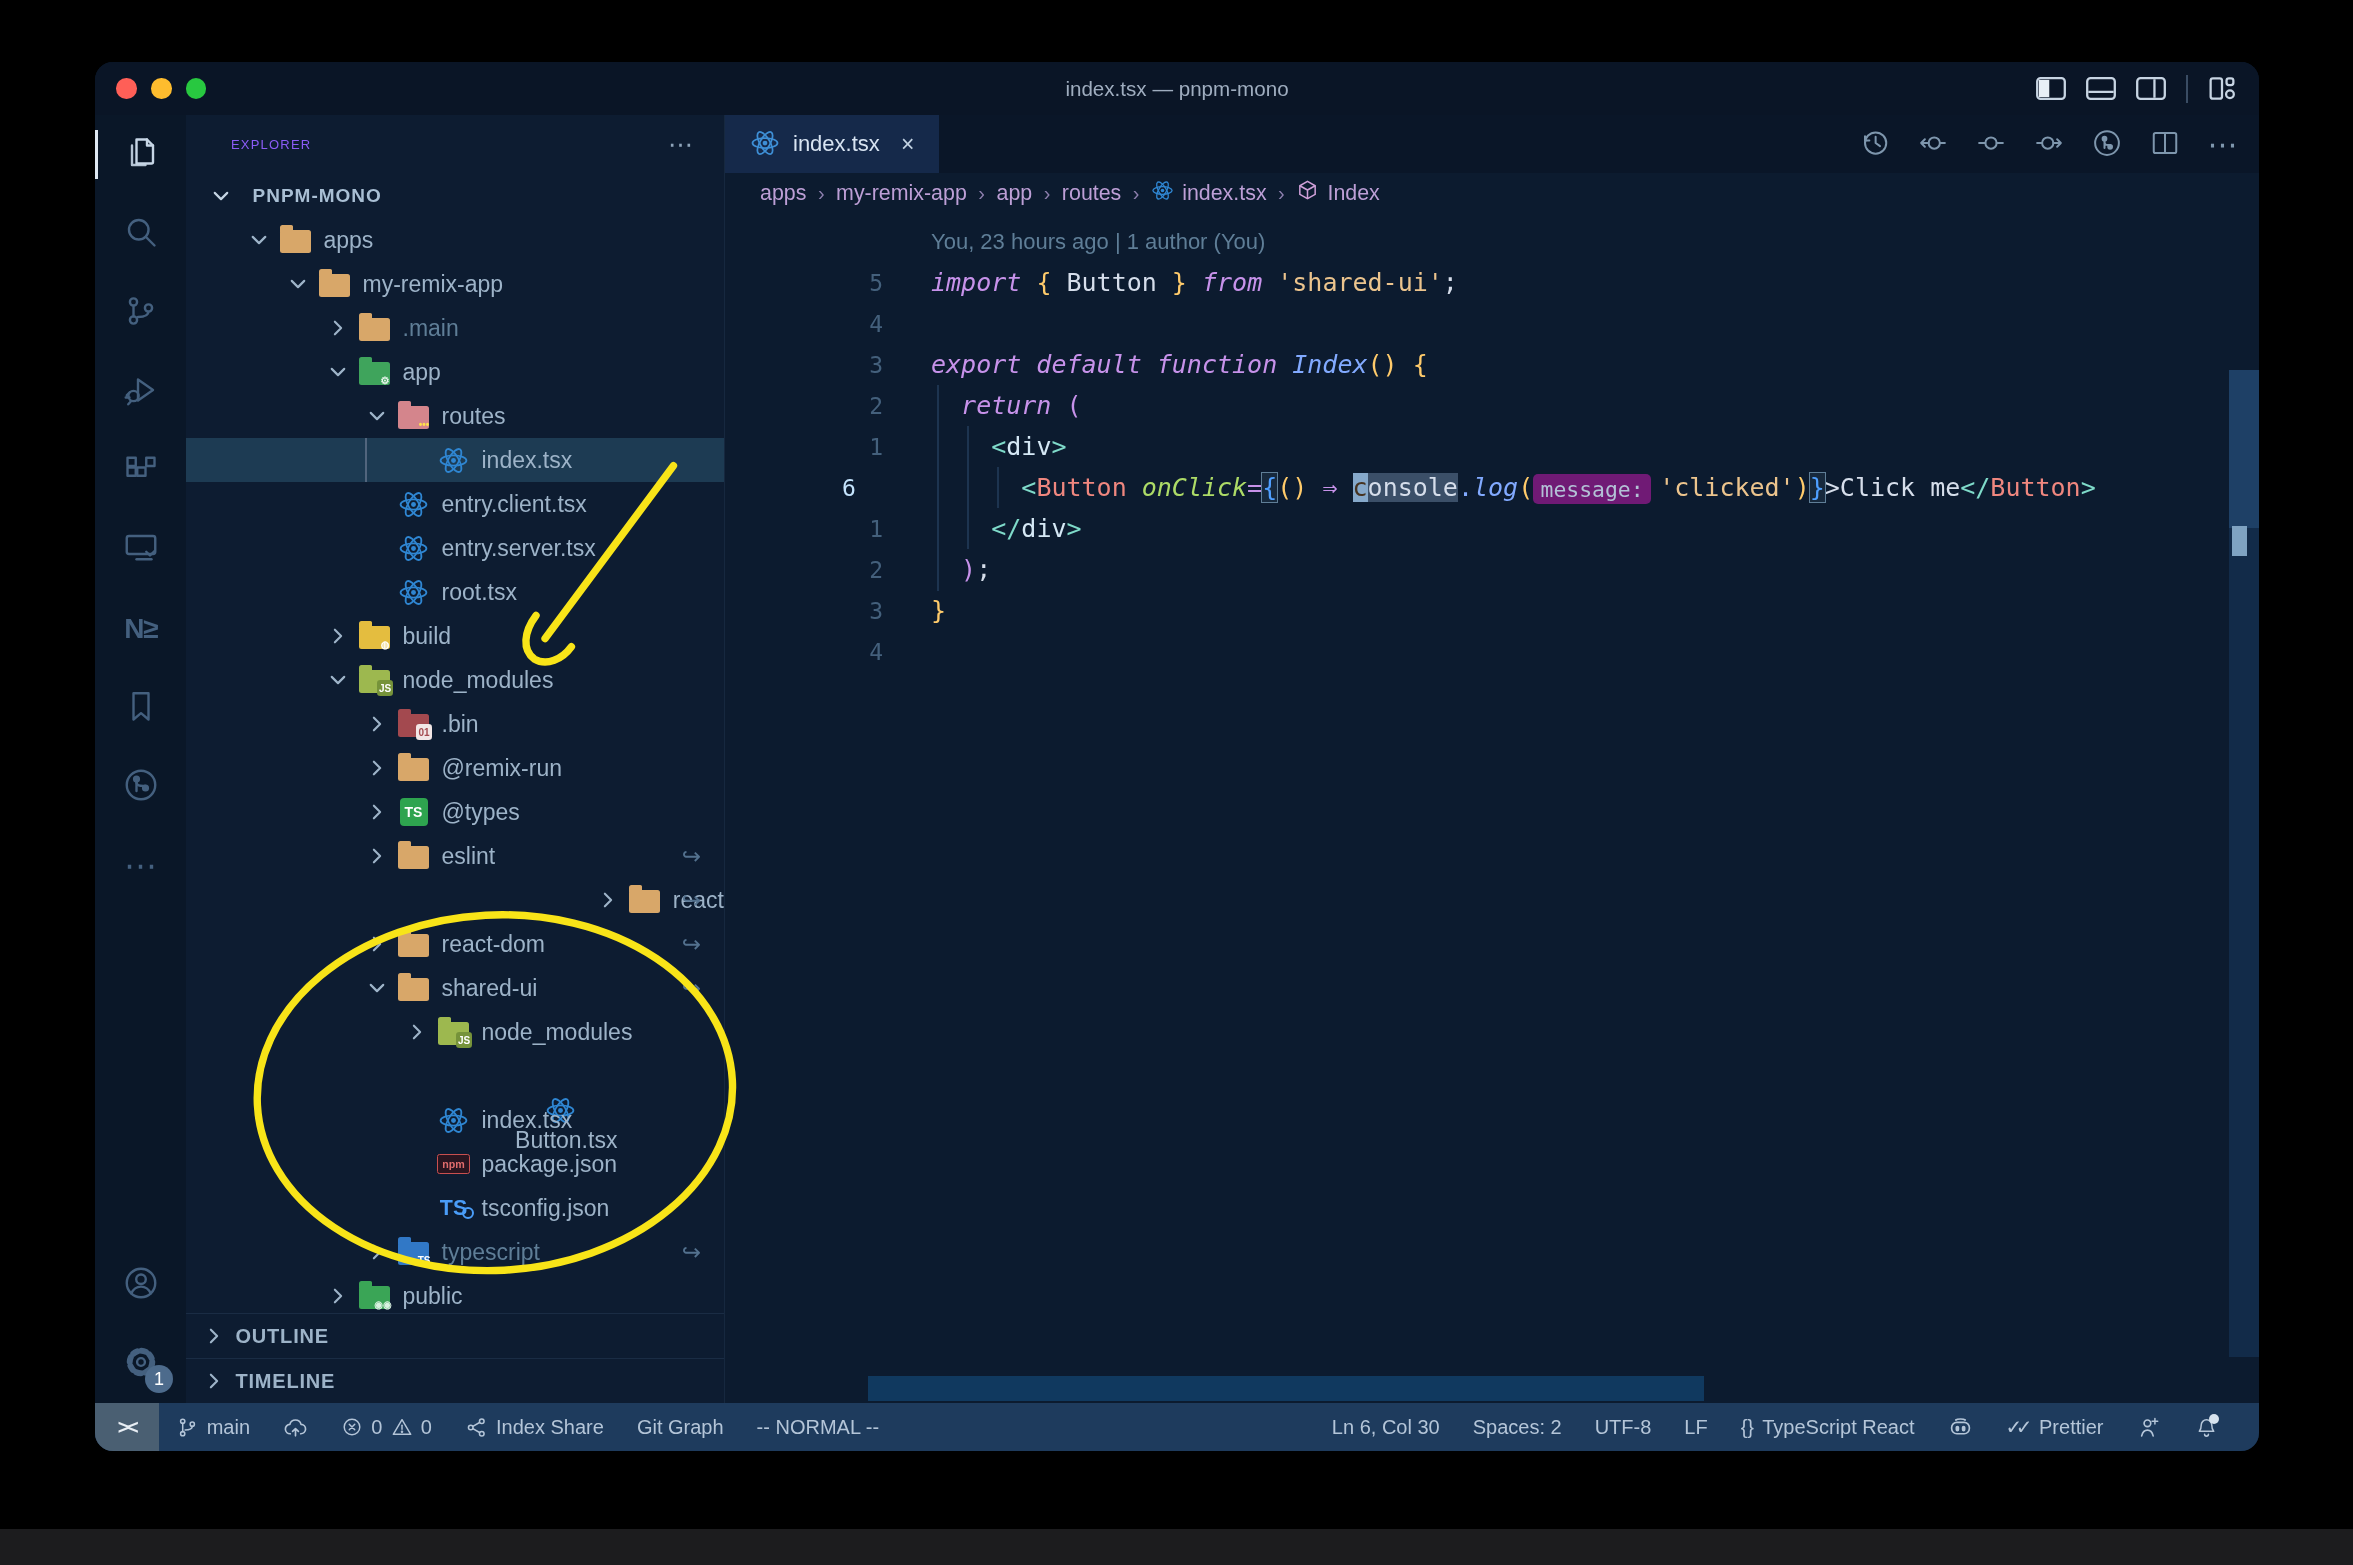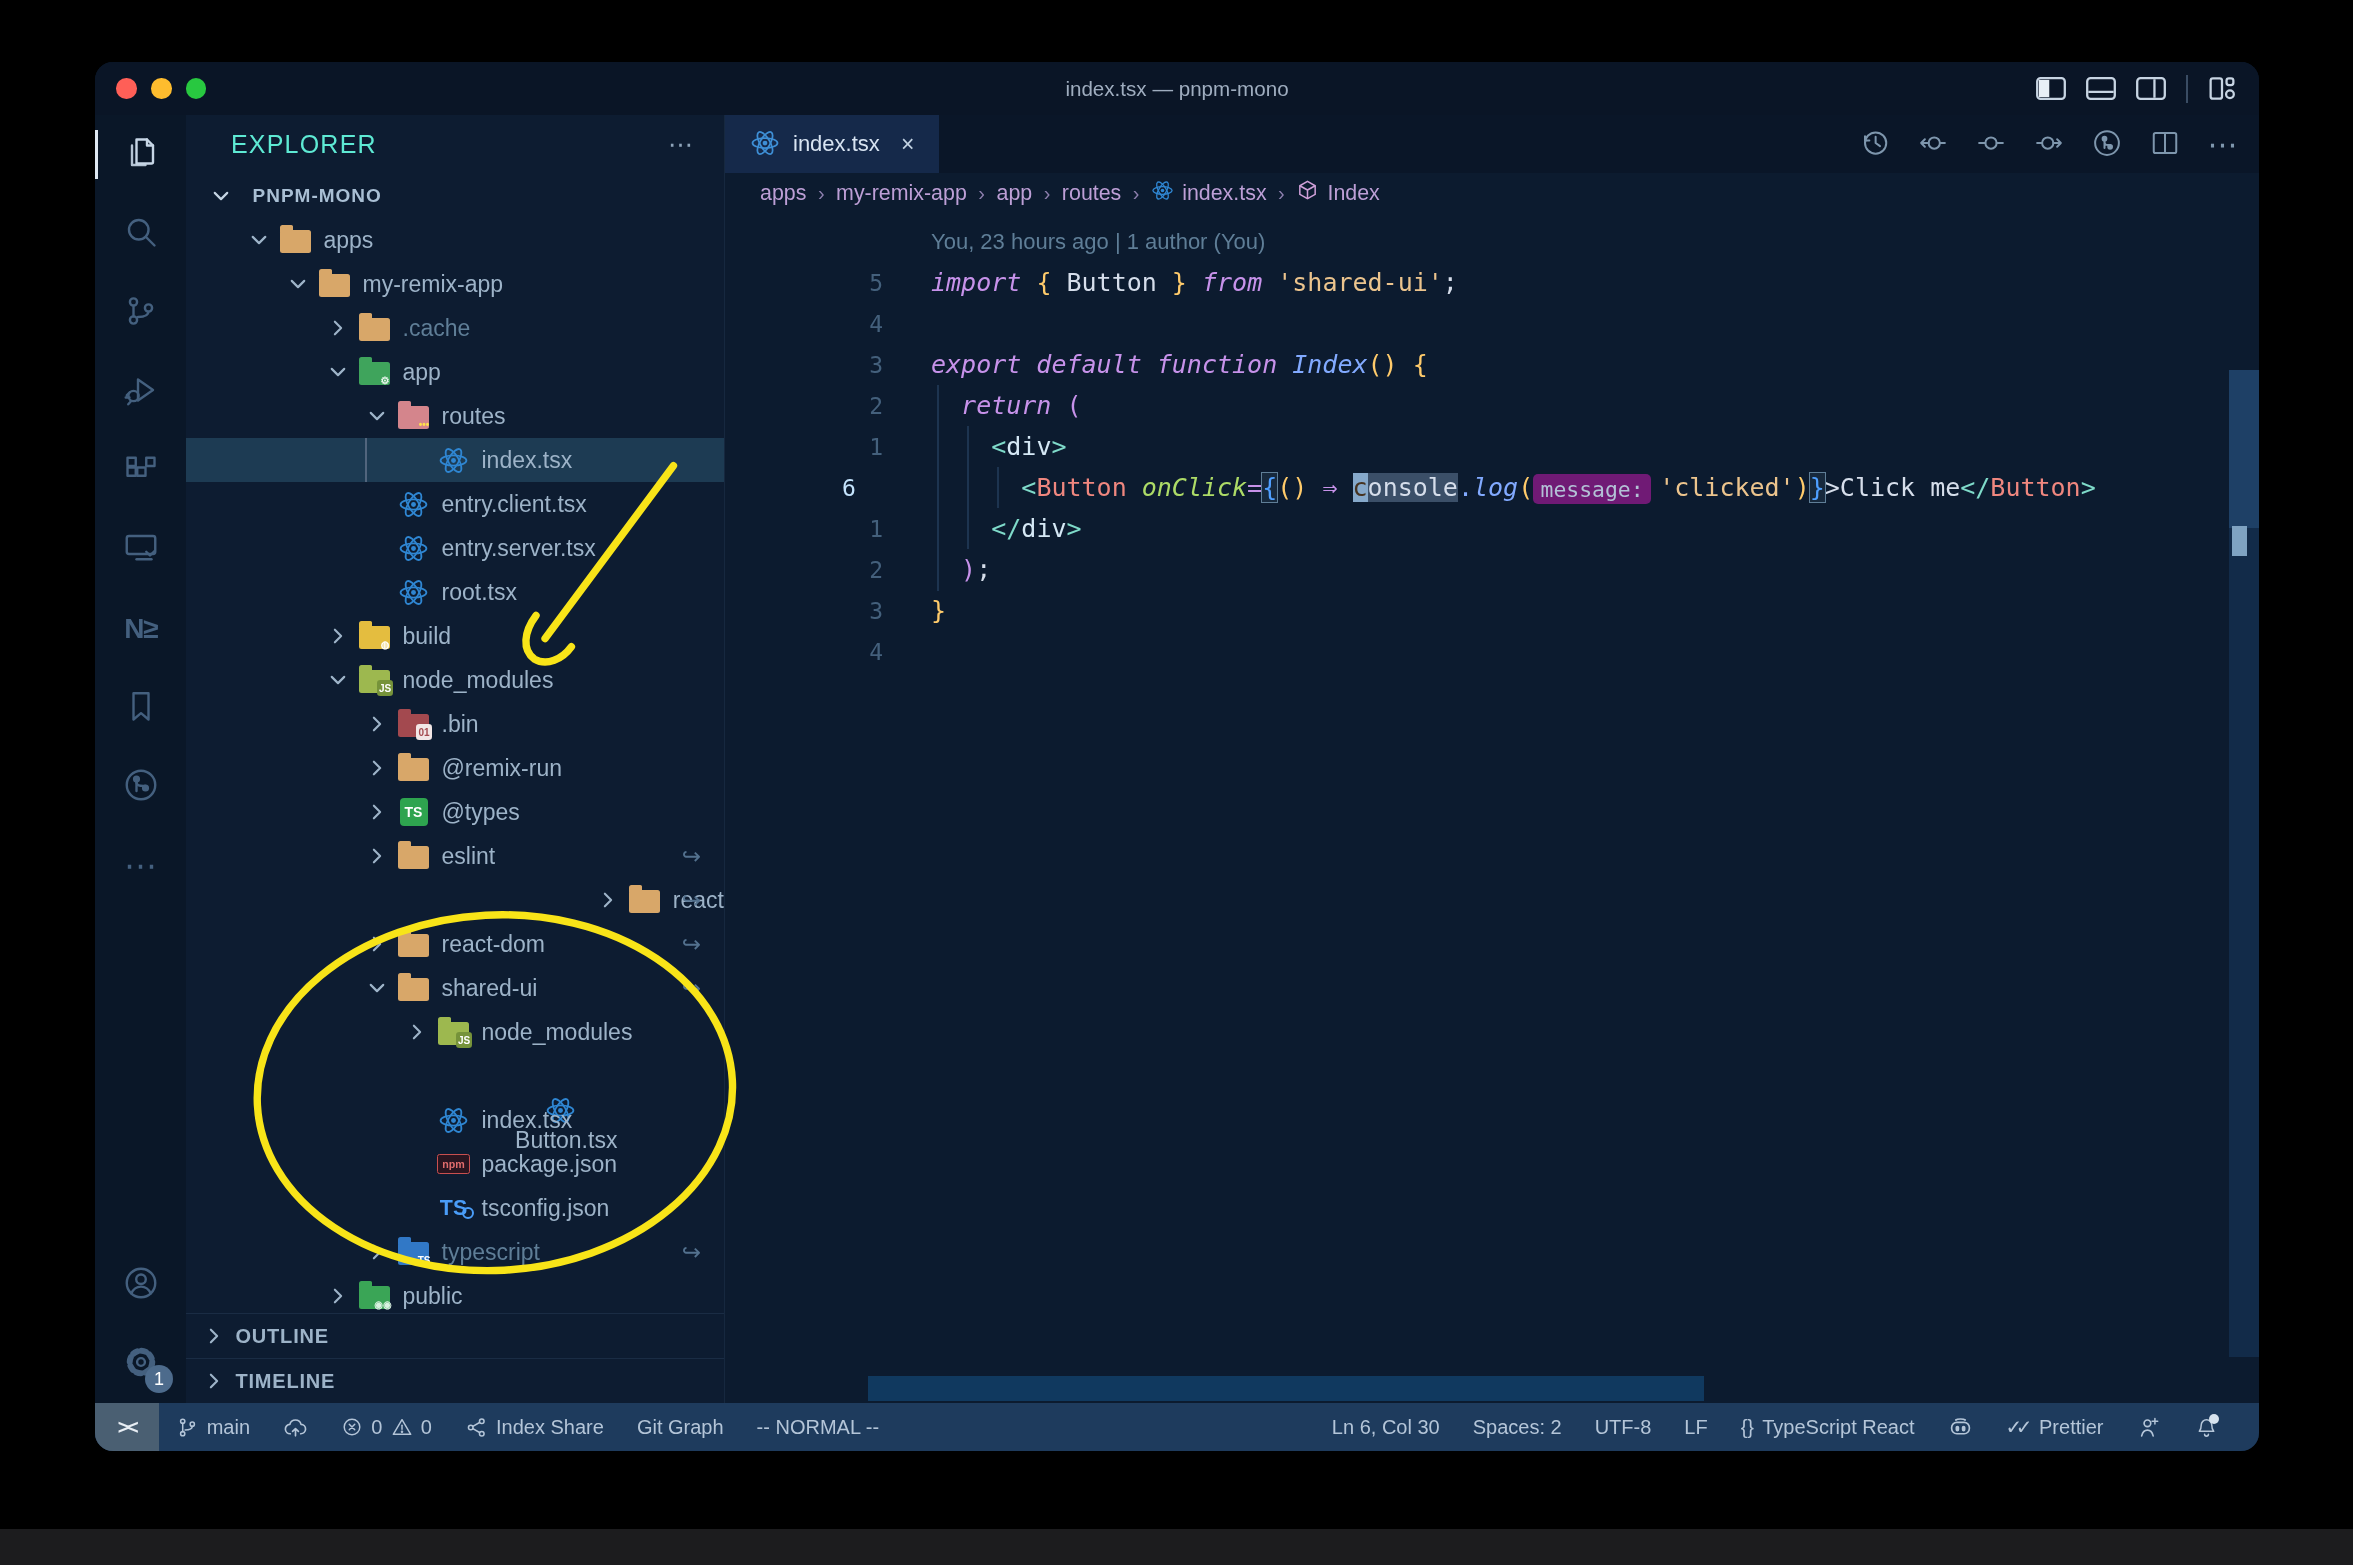--- a/index.html
+++ b/index.html
@@ -28,21 +28,21 @@
   .act-item.active { color:#c7d6e6; }
   .act-item.active::before { content:""; position:absolute; left:0; top:15px; bottom:15px; width:3.3px; background:#dfe9f3; }
   .act-spacer { flex:1; }
   .act-badge { position:absolute; right:13px; bottom:10px; width:28px; height:28px; border-radius:50%;
                background:#4d6b8c; color:#fff; font-size:18px; display:flex; align-items:center; justify-content:center; }
   .nx-glyph { font-size:28px; font-weight:bold; letter-spacing:-1.6px; }
 
   
   #sidebar { width:539px; background:#0d1c31; display:flex; flex-direction:column; border-right:1.6px solid #16283f; }
   #sidebar-header { height:59px; display:flex; align-items:center; padding:0 31px 0 45px; flex:0 0 59px; }
-  #sidebar-header .hdr { color:#5eead4; font-size:25px; letter-spacing:1.2px; }
+  #sidebar-header .hdr { color:#8b5cf6; font-size:13px; letter-spacing:1.2px; }
   #sidebar-header .dots { margin-left:auto; color:#8ea4ba; font-size:25px; }
   #file-tree { flex:1; overflow:hidden; position:relative; }
   .trow { height:44px; display:flex; align-items:center; color:#9db3c8; font-size:23px; position:relative; white-space:nowrap; }
   .trow.sel { background:#1d3b53; }
   .trow.dim .tlabel { color:#5f7e97; }
   .trow .chev { width:40px; display:flex; justify-content:center; color:#9db3c8; flex:0 0 40px;}
   .trow .chev svg { display:block; }
   .tlabel { margin-left:11.5px; }
   .symlink { position:absolute; right:23px; color:#53718e; font-size:23px; }
   .root-row { font-weight:bold; letter-spacing:1px; font-size:19px; color:#a9bfd4; }
@@ -288,21 +288,21 @@
             </div>
             <div class="trow dim" style="padding-left: 132px;">
               <span class="chev">
                 <svg width="20" height="20" viewBox="0 0 16 16" style="transform:rotate(0deg)">
                   <path d="M5.5 3l5 5-5 5" fill="none" stroke="#9db3c8" stroke-width="1.7" stroke-linecap="round" stroke-linejoin="round"></path>
                 </svg>
               </span>
               <span class="ficon">
                 <span class="folder" style="background: rgb(216, 167, 105);"></span>
               </span>
-              <span class="tlabel">.cache</span>
+              <span class="tlabel">.main</span>
             </div>
             <div class="trow" style="padding-left: 132px;">
               <span class="chev">
                 <svg width="20" height="20" viewBox="0 0 16 16" style="transform:rotate(90deg)">
                   <path d="M5.5 3l5 5-5 5" fill="none" stroke="#9db3c8" stroke-width="1.7" stroke-linecap="round" stroke-linejoin="round"></path>
                 </svg>
               </span>
               <span class="ficon">
                 <span class="folder" style="background: rgb(63, 164, 92);">
                   <span class="fbadge" style="background: transparent; color: rgb(234, 246, 238);">⚙</span>

